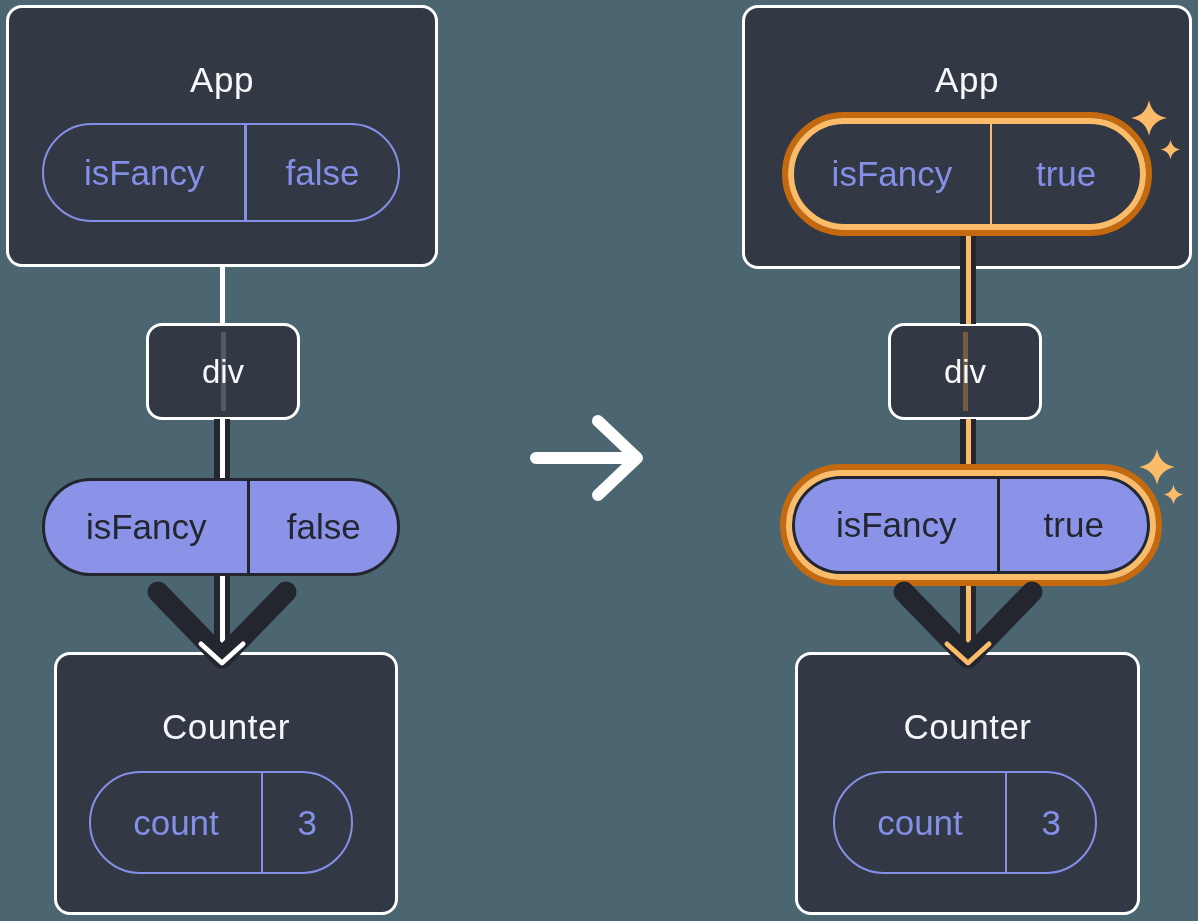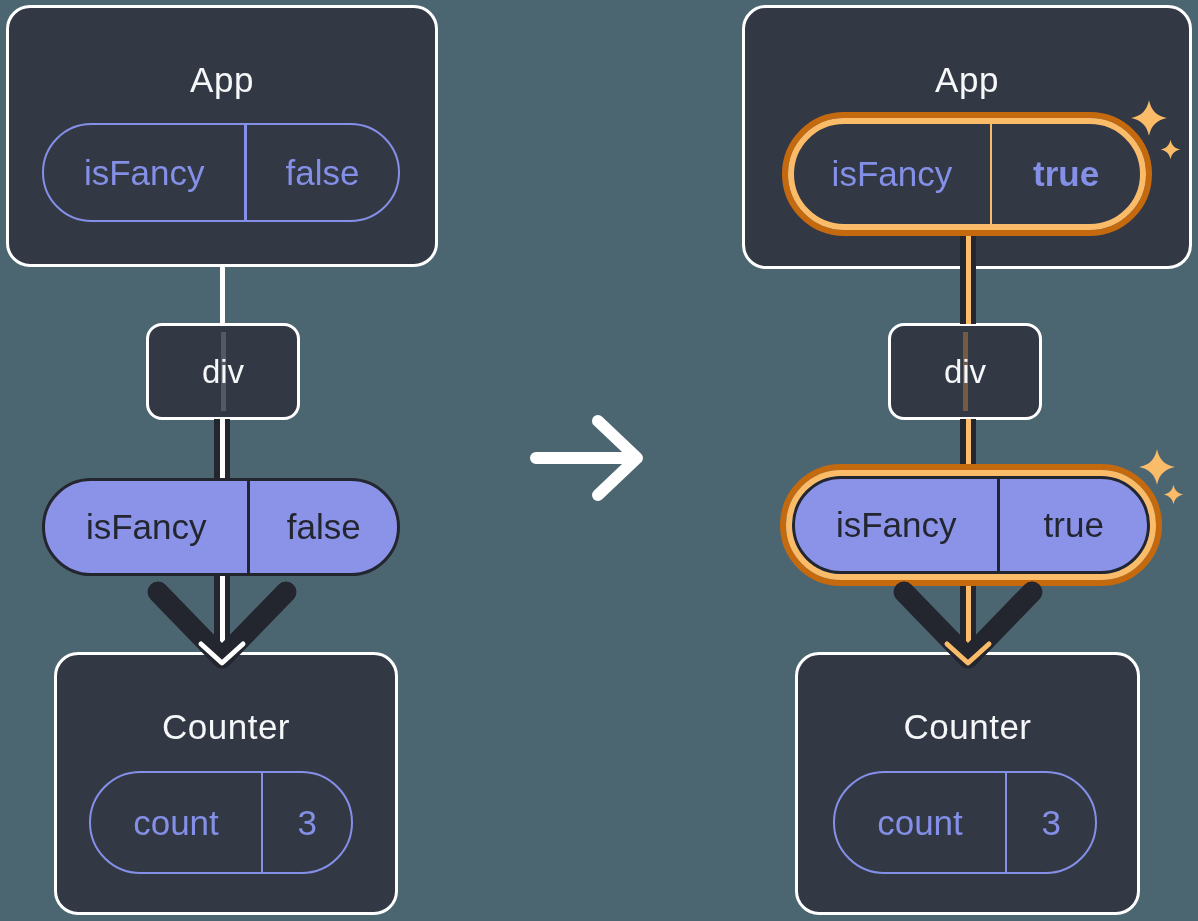--- a/index.html
+++ b/index.html
@@ -11,21 +11,21 @@
     position:relative;
     width:1198px;height:921px;
     background:var(--bg,#4C6671);
     overflow:hidden;
   }
   
   .card{
     position:absolute;
     background:var(--card,#333845);
     border:3.5px solid var(--card_border,#fff);
-    border-radius:24px;
+    border-radius:16px;
     box-sizing:border-box;
     z-index:1;
   }
   .card-title{
     position:absolute;
     left:0;right:0;
     text-align:center;
     color:var(--heading,#F6F7F9);
     font-size:35px;
     font-weight:500;
@@ -97,21 +97,21 @@
   }
   .ring-inner .divider{width:2.5px;background:var(--orange_light,#FBBC69);}
   .ring-inner .inner-solid{
     flex:1;display:flex;align-items:stretch;
     background:var(--purple_fill,#8B93E8);
     border:3px solid var(--dark,#23262F);
     border-radius:54px;
   }
   .inner-solid .cell{color:var(--dark,#23262F);font-weight:500;}
   .inner-solid .divider{width:3px;background:var(--dark,#23262F);}
-  .bold-val{font-weight:bold;}
+  .bold-val{font-weight:normal;}
   
   .band{position:absolute;width:16px;background:var(--dark,#23262F);z-index:2;}
   .cline{position:absolute;width:4.5px;z-index:3;}
   .cline.white{background:#fff;}
   .cline.orange{background:var(--orange_light,#FBBC69);}
   .chevron{position:absolute;z-index:5;}
   .head{position:absolute;z-index:6;}
   .sparkle{position:absolute;z-index:7;}
   svg{display:block;overflow:visible;}
 </style>

